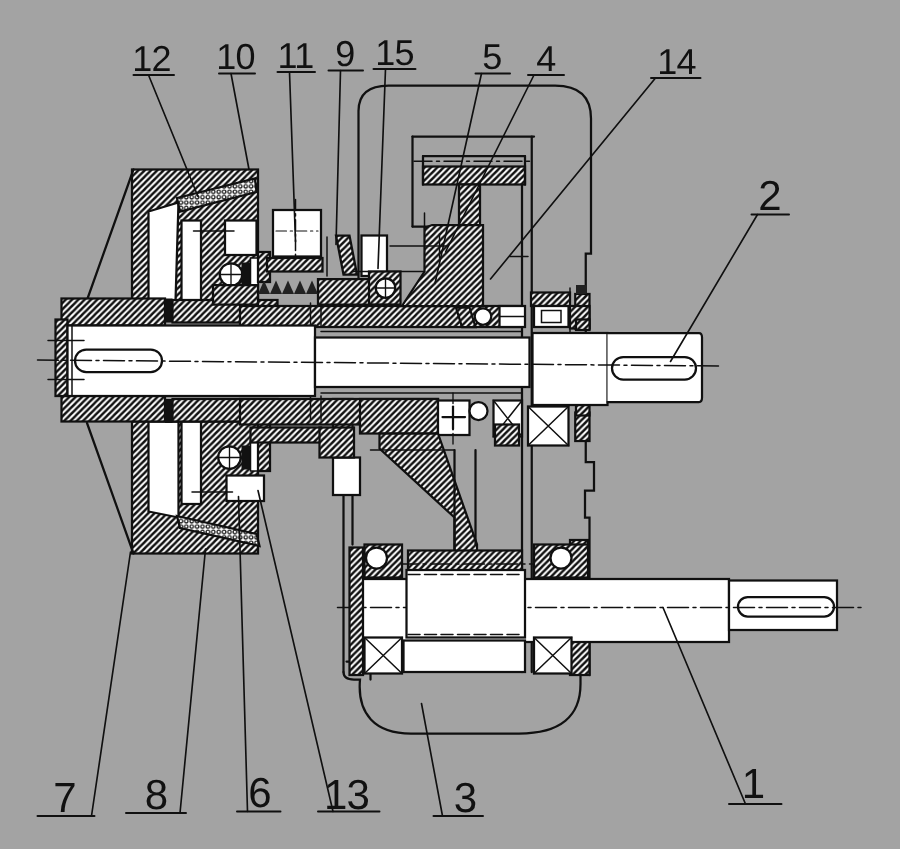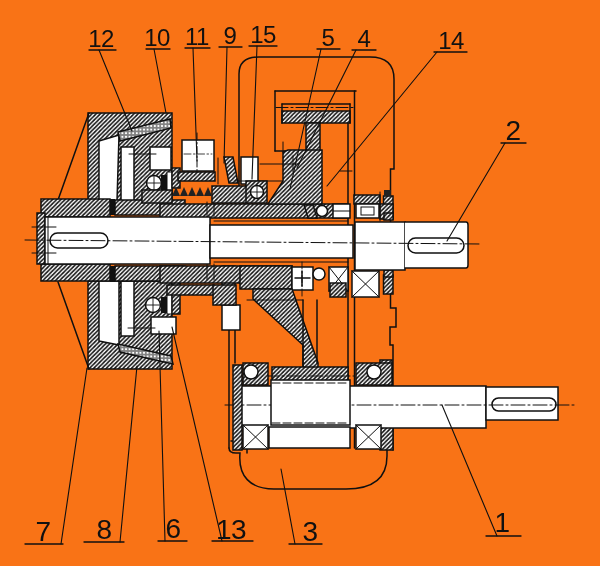--- a/index.html
+++ b/index.html
@@ -1,16 +1,16 @@
 <!DOCTYPE html>
 <html><head>
 <meta charset="utf-8">
 <style>
   html,body{margin:0;padding:0;background:#ffffff;}
-  #wrap{width:600px;height:566px;position:relative;background:#f97316;}
+  #wrap{width:600px;height:566px;position:relative;background:#a3a3a3;}
   text{font-family:"Liberation Sans",sans-serif;fill:#111;}
 </style>
 </head>
 <body>
 <div id="wrap">
 <svg width="600" height="566" viewBox="0 0 600 566">
 <defs>
   <pattern id="hU" patternUnits="userSpaceOnUse" width="4.2" height="4.2">
     <rect width="4.2" height="4.2" fill="#ffffff"></rect>
     <path d="M-1,1 L1,-1 M-1,5.2 L5.2,-1 M3.2,5.2 L5.2,3.2" stroke="#111" stroke-width="1.6"></path>

